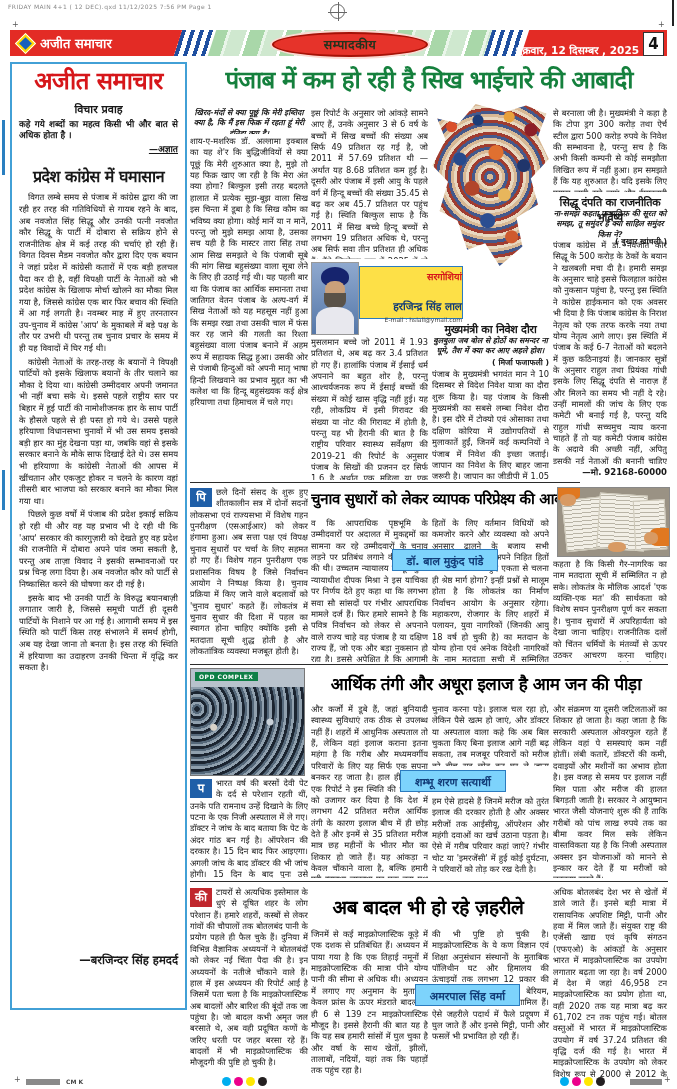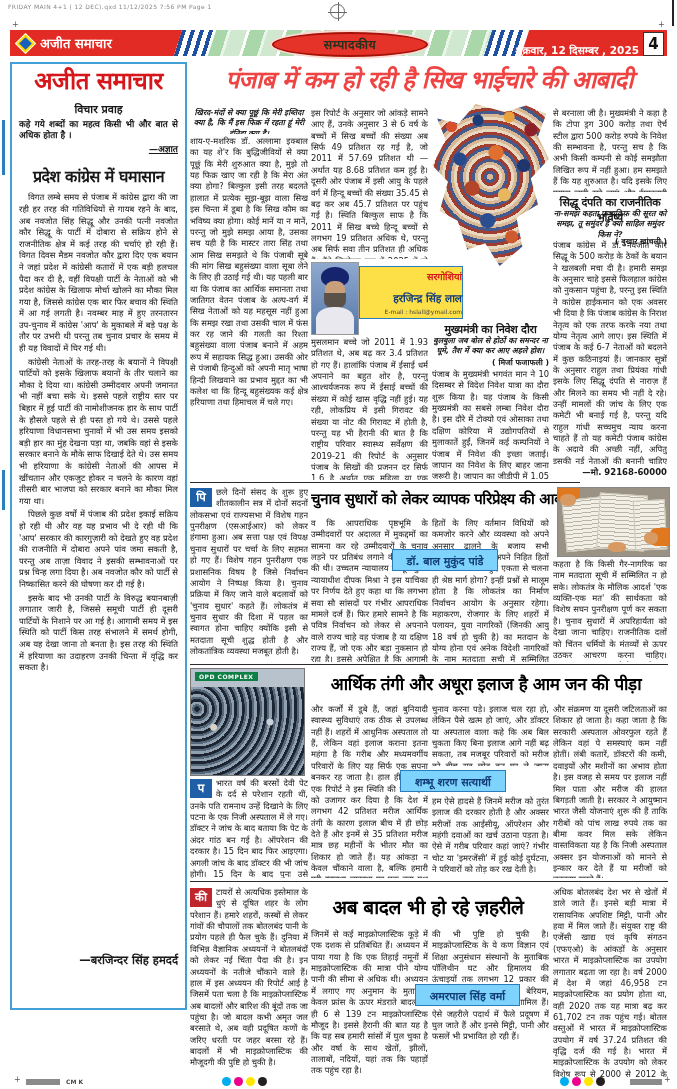--- a/index.html
+++ b/index.html
@@ -37,37 +37,37 @@
   .ltitle{color:#d6161a;font-weight:bold;font-size:24px;text-align:center;line-height:1.15;letter-spacing:-.5px;}
   .vichar{font-weight:bold;font-size:11px;text-align:center;margin-top:5px;}
   .quote{font-size:8.8px;font-weight:bold;text-align:justify;margin-top:3px;line-height:1.35;}
   .qauth{font-size:9px;font-weight:bold;text-align:right;text-decoration:underline;}
   .lhead{font-weight:bold;font-size:16px;text-align:center;margin:10px 0 5px 0;letter-spacing:-.5px;}
   .lbody{font-size:8.4px;line-height:1.38;text-align:justify;height:756px;overflow:hidden;}
   .lbody p{margin:0 0 2px 0;text-indent:9px;}
   .sig{font-weight:bold;font-size:11.5px;text-align:right;margin-top:4px;}
   
   .bighead{position:absolute;left:190px;top:63px;width:478px;height:42px;font-weight:bold;font-size:24px;
-           letter-spacing:-.8px;text-align:center;line-height:1.45;white-space:nowrap;overflow:hidden;color:#ef4444;font-style:italic;}
+           letter-spacing:-.8px;text-align:center;line-height:1.45;white-space:nowrap;overflow:hidden;color:#15803d;}
   .h2c{position:absolute;font-weight:bold;color:#000;text-align:center;overflow:hidden;letter-spacing:-.4px;}
   .couplet{font-style:italic;font-weight:bold;font-size:7.8px;line-height:1.32;text-align:center;}
   .credit{font-weight:bold;font-size:7.8px;text-align:right;}
   .subhead{font-weight:bold;font-size:11px;text-align:center;letter-spacing:-.3px;}
   .phone{font-weight:bold;font-size:8.5px;text-align:right;}
   
   .dc{float:left;width:22px;height:19px;background:#1f5fa8;color:#fff;font-weight:bold;font-size:11.5px;
       line-height:19px;text-align:center;margin:1px 4px 1px 0;}
   .dc.red{background:#c0272d;}
   
   .abox{position:absolute;background:#7dd3fc;border:1.6px solid #2b7bbf;display:flex;align-items:center;justify-content:center;
         font-weight:bold;color:#123c78;font-size:11px;text-align:center;box-sizing:border-box;}
   .colbox{position:absolute;left:359px;top:266px;width:104px;height:53px;border:1.6px solid #2b7bbf;background:#fde047;
           box-sizing:border-box;text-align:right;padding-top:3px;}
   .colbox .k{color:#d6161a;font-weight:bold;font-size:9.5px;}
-  .colbox .n{color:#123c78;font-weight:bold;font-size:10.5px;margin-top:8px;padding-left:23px;}
+  .colbox .n{color:#123c78;font-weight:bold;font-size:10.5px;margin-top:16px;padding-left:23px;}
   .colbox .e{color:#444;font-size:6px;margin-top:3px;}
   
   .collage{position:absolute;left:430px;top:104px;width:120px;height:162px;
      clip-path:polygon(38% 0,62% 5%,80% 1%,97% 6%,90% 20%,99% 34%,84% 46%,90% 62%,72% 70%,77% 88%,58% 100%,46% 86%,31% 90%,23% 72%,8% 66%,15% 48%,2% 38%,13% 22%,6% 9%,24% 12%);
      background:
        radial-gradient(circle at 18% 14%,#d94f2b 0 5px,transparent 6px),
        radial-gradient(circle at 40% 10%,#1c3c78 0 5px,transparent 6px),
        radial-gradient(circle at 66% 8%,#e8a13c 0 5px,transparent 6px),
        radial-gradient(circle at 84% 16%,#8c1f28 0 6px,transparent 7px),
        radial-gradient(circle at 25% 34%,#274a8c 0 6px,transparent 7px),

